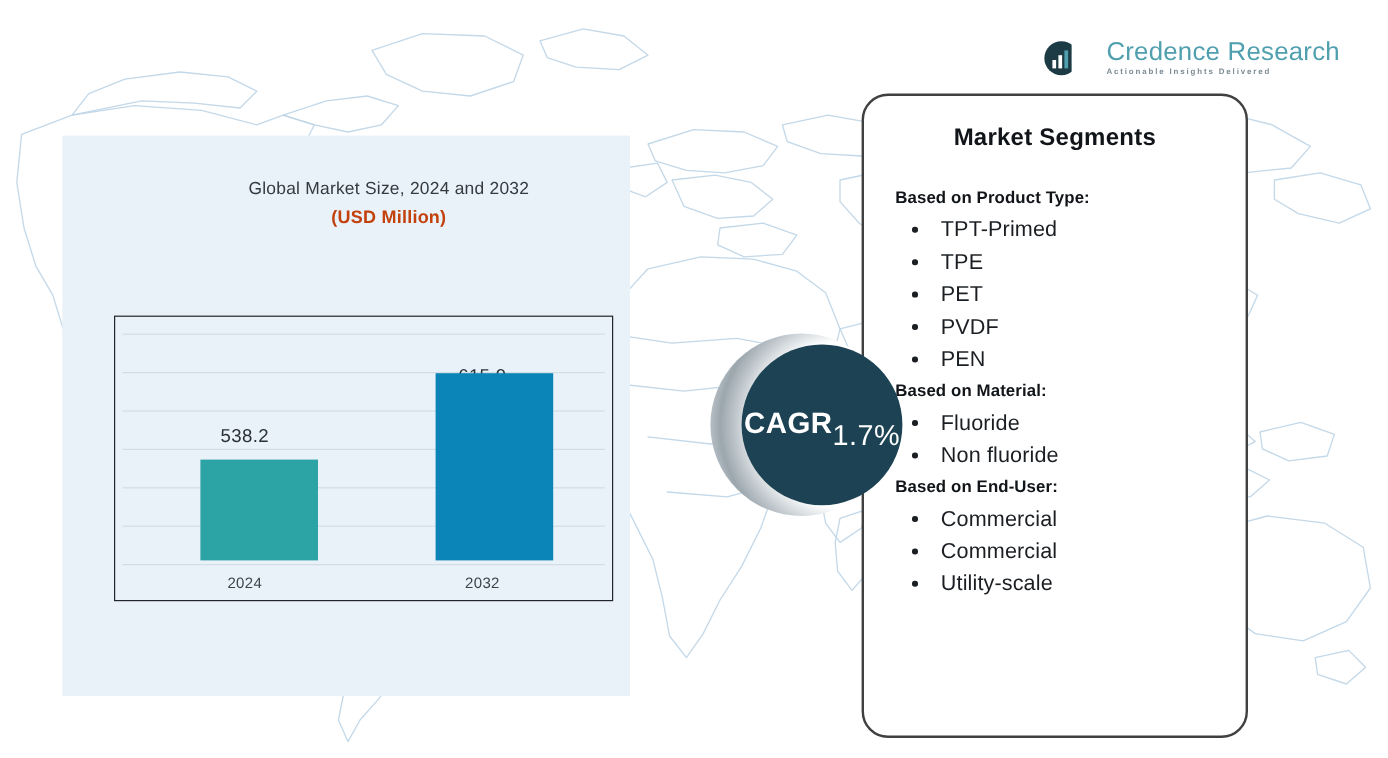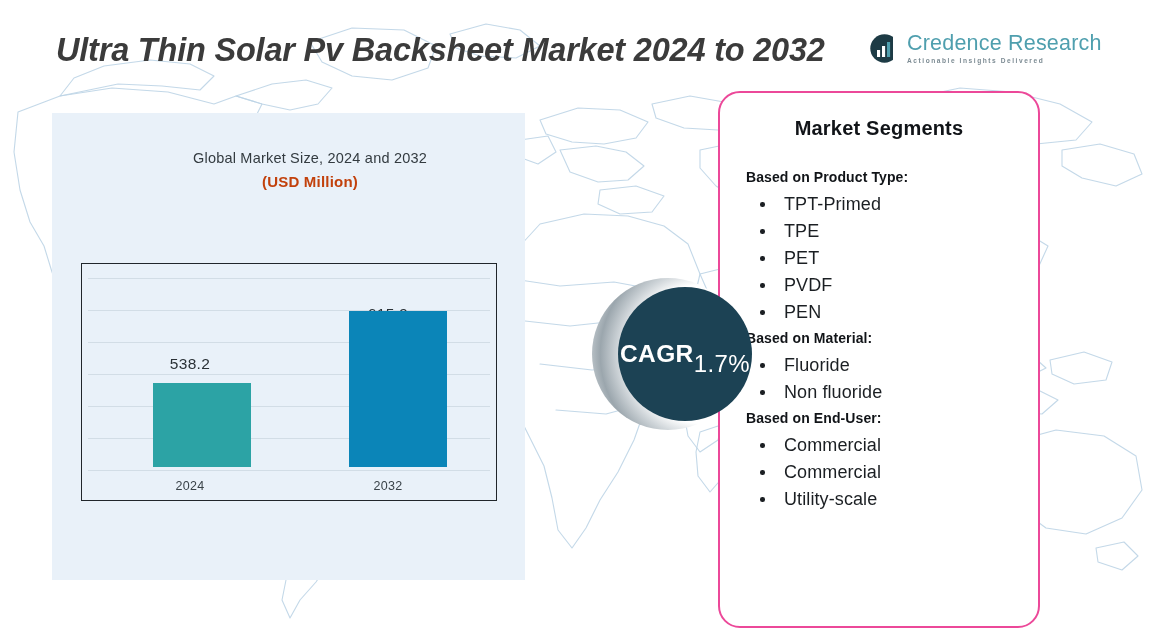--- a/index.html
+++ b/index.html
@@ -57,21 +57,21 @@
   }
 
   
   .logo {
     position: absolute;
     left: 869px;
     top: 33px;
     z-index: 7;
     display: flex;
     align-items: center;
-    gap: 7px;
+    gap: 22px;
   }
   .logo-mark {
     width: 31px; height: 31px;
     position: relative;
   }
   .logo-text { line-height: 1; }
   .logo-name {
     font-size: 21.5px;
     color: #4f9fae;
     letter-spacing: .2px;
@@ -93,21 +93,21 @@
     top: 113px;
     width: 473px;
     height: 467px;
     background: #e9f1f9;
     z-index: 1;
   }
 
   
   .chart-block {
     position: absolute;
-    left: 54px;
+    left: 68px;
     top: 140px;
     width: 512px;
     height: 370px;
     z-index: 3;
   }
   .chart-title {
     text-align: center;
     font-size: 14.5px;
     color: #333b40;
     letter-spacing: .2px;
@@ -207,26 +207,25 @@
   }
 
   
   .segments-panel {
     position: absolute;
     left: 718px;
     top: 78px;
     width: 322px;
     height: 537px;
     background: #ffffff;
-    border: 2px solid #ec4899;
+    border: 2px solid #404040;
     border-radius: 22px;
     box-sizing: border-box;
     z-index: 4;
     padding: 24px 26px 0 26px;
-    margin-top: 13px;
   }
   .segments-title {
     text-align: center;
     font-size: 20px;
     font-weight: bold;
     color: #111418;
     letter-spacing: .2px;
     margin-bottom: 25px;
   }
   .segment-group { margin-bottom: 0; }
@@ -317,21 +316,20 @@
       <path d="M160 120 L160 170"></path>
       <path d="M300 470 L340 476 L360 500"></path>
       <path d="M286 520 L330 524"></path>
       <path d="M770 200 L800 232 L840 250"></path>
       <path d="M860 180 L880 214 L906 244"></path>
     </svg>
   </div>
 
   <div class="left-panel"></div>
 
-  <div class="page-title">Ultra Thin Solar Pv Backsheet Market 2024 to 2032</div>
 
   <div class="logo">
     <div class="logo-mark">
       <svg viewBox="0 0 31 31" width="31" height="31" aria-hidden="true">
         <circle cx="15.5" cy="15.5" r="14.2" fill="#1d3b45"></circle>
         <path d="M24 3 A14.2 14.2 0 0 1 24 28 Z" fill="#ffffff"></path>
         <rect x="8" y="17" width="3.1" height="7" fill="#ffffff"></rect>
         <rect x="13" y="13" width="3.1" height="11" fill="#ffffff"></rect>
         <rect x="18" y="9" width="3.1" height="15" fill="#4f9fae"></rect>
       </svg>

